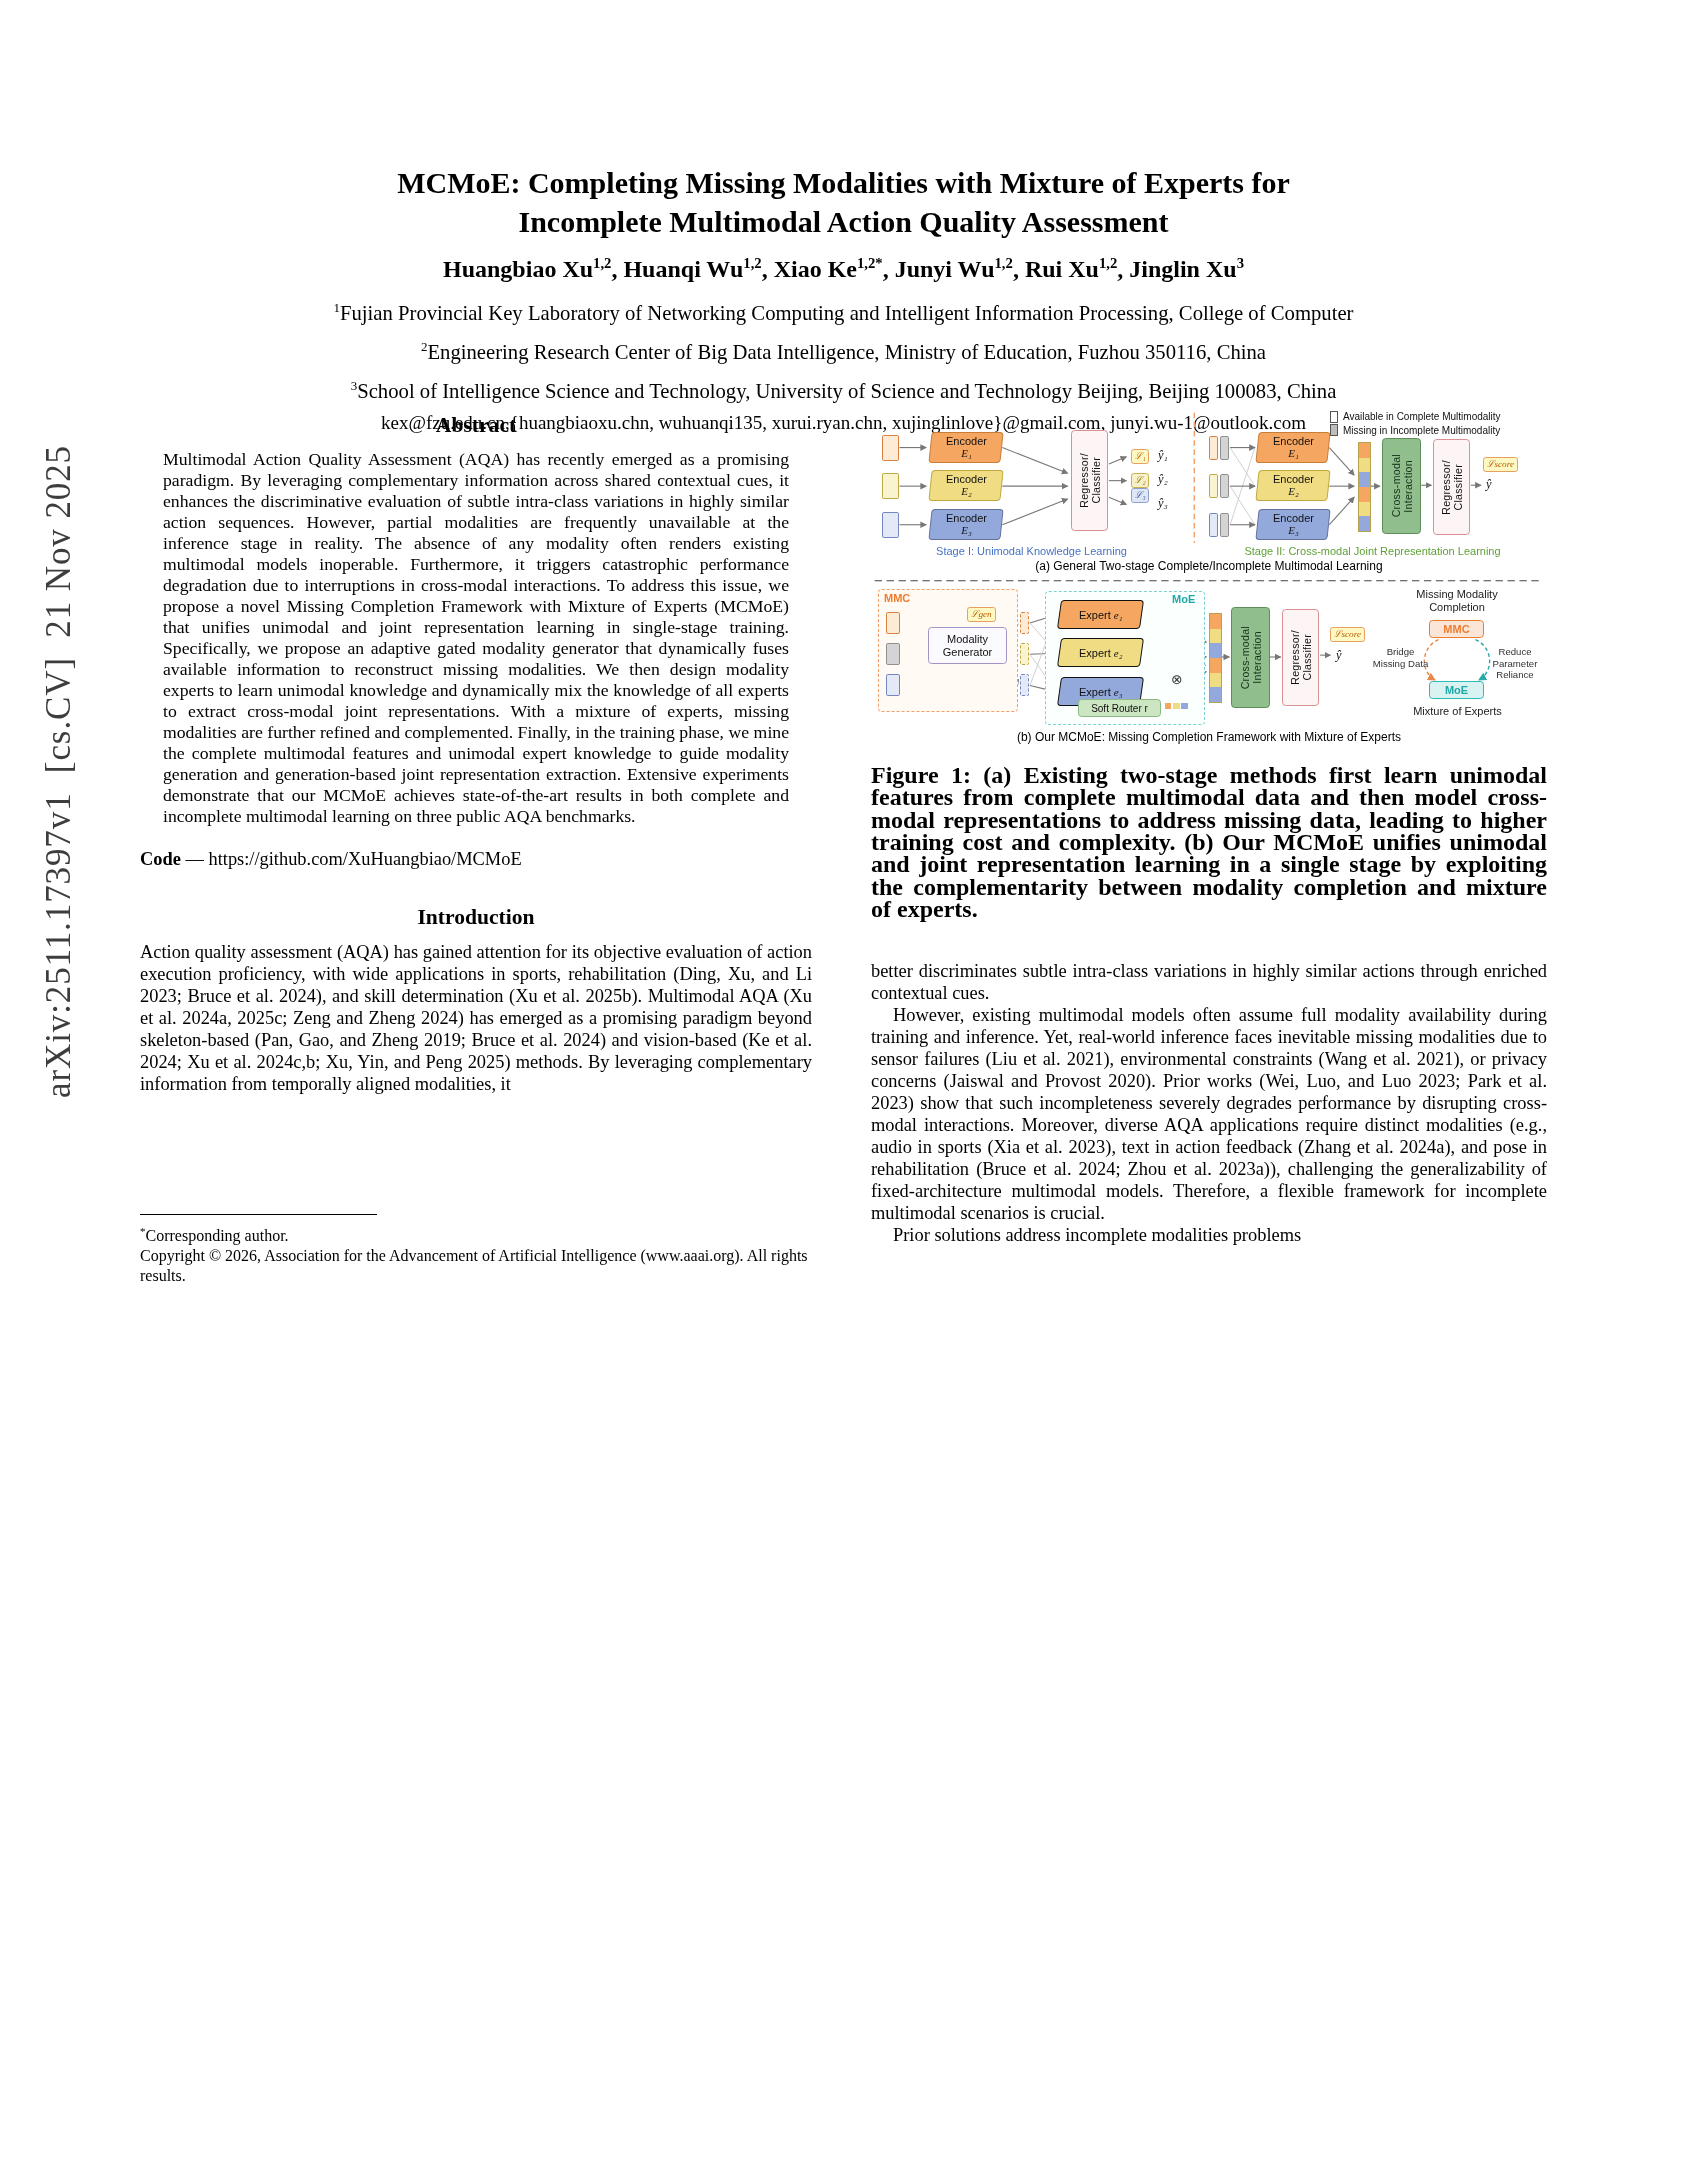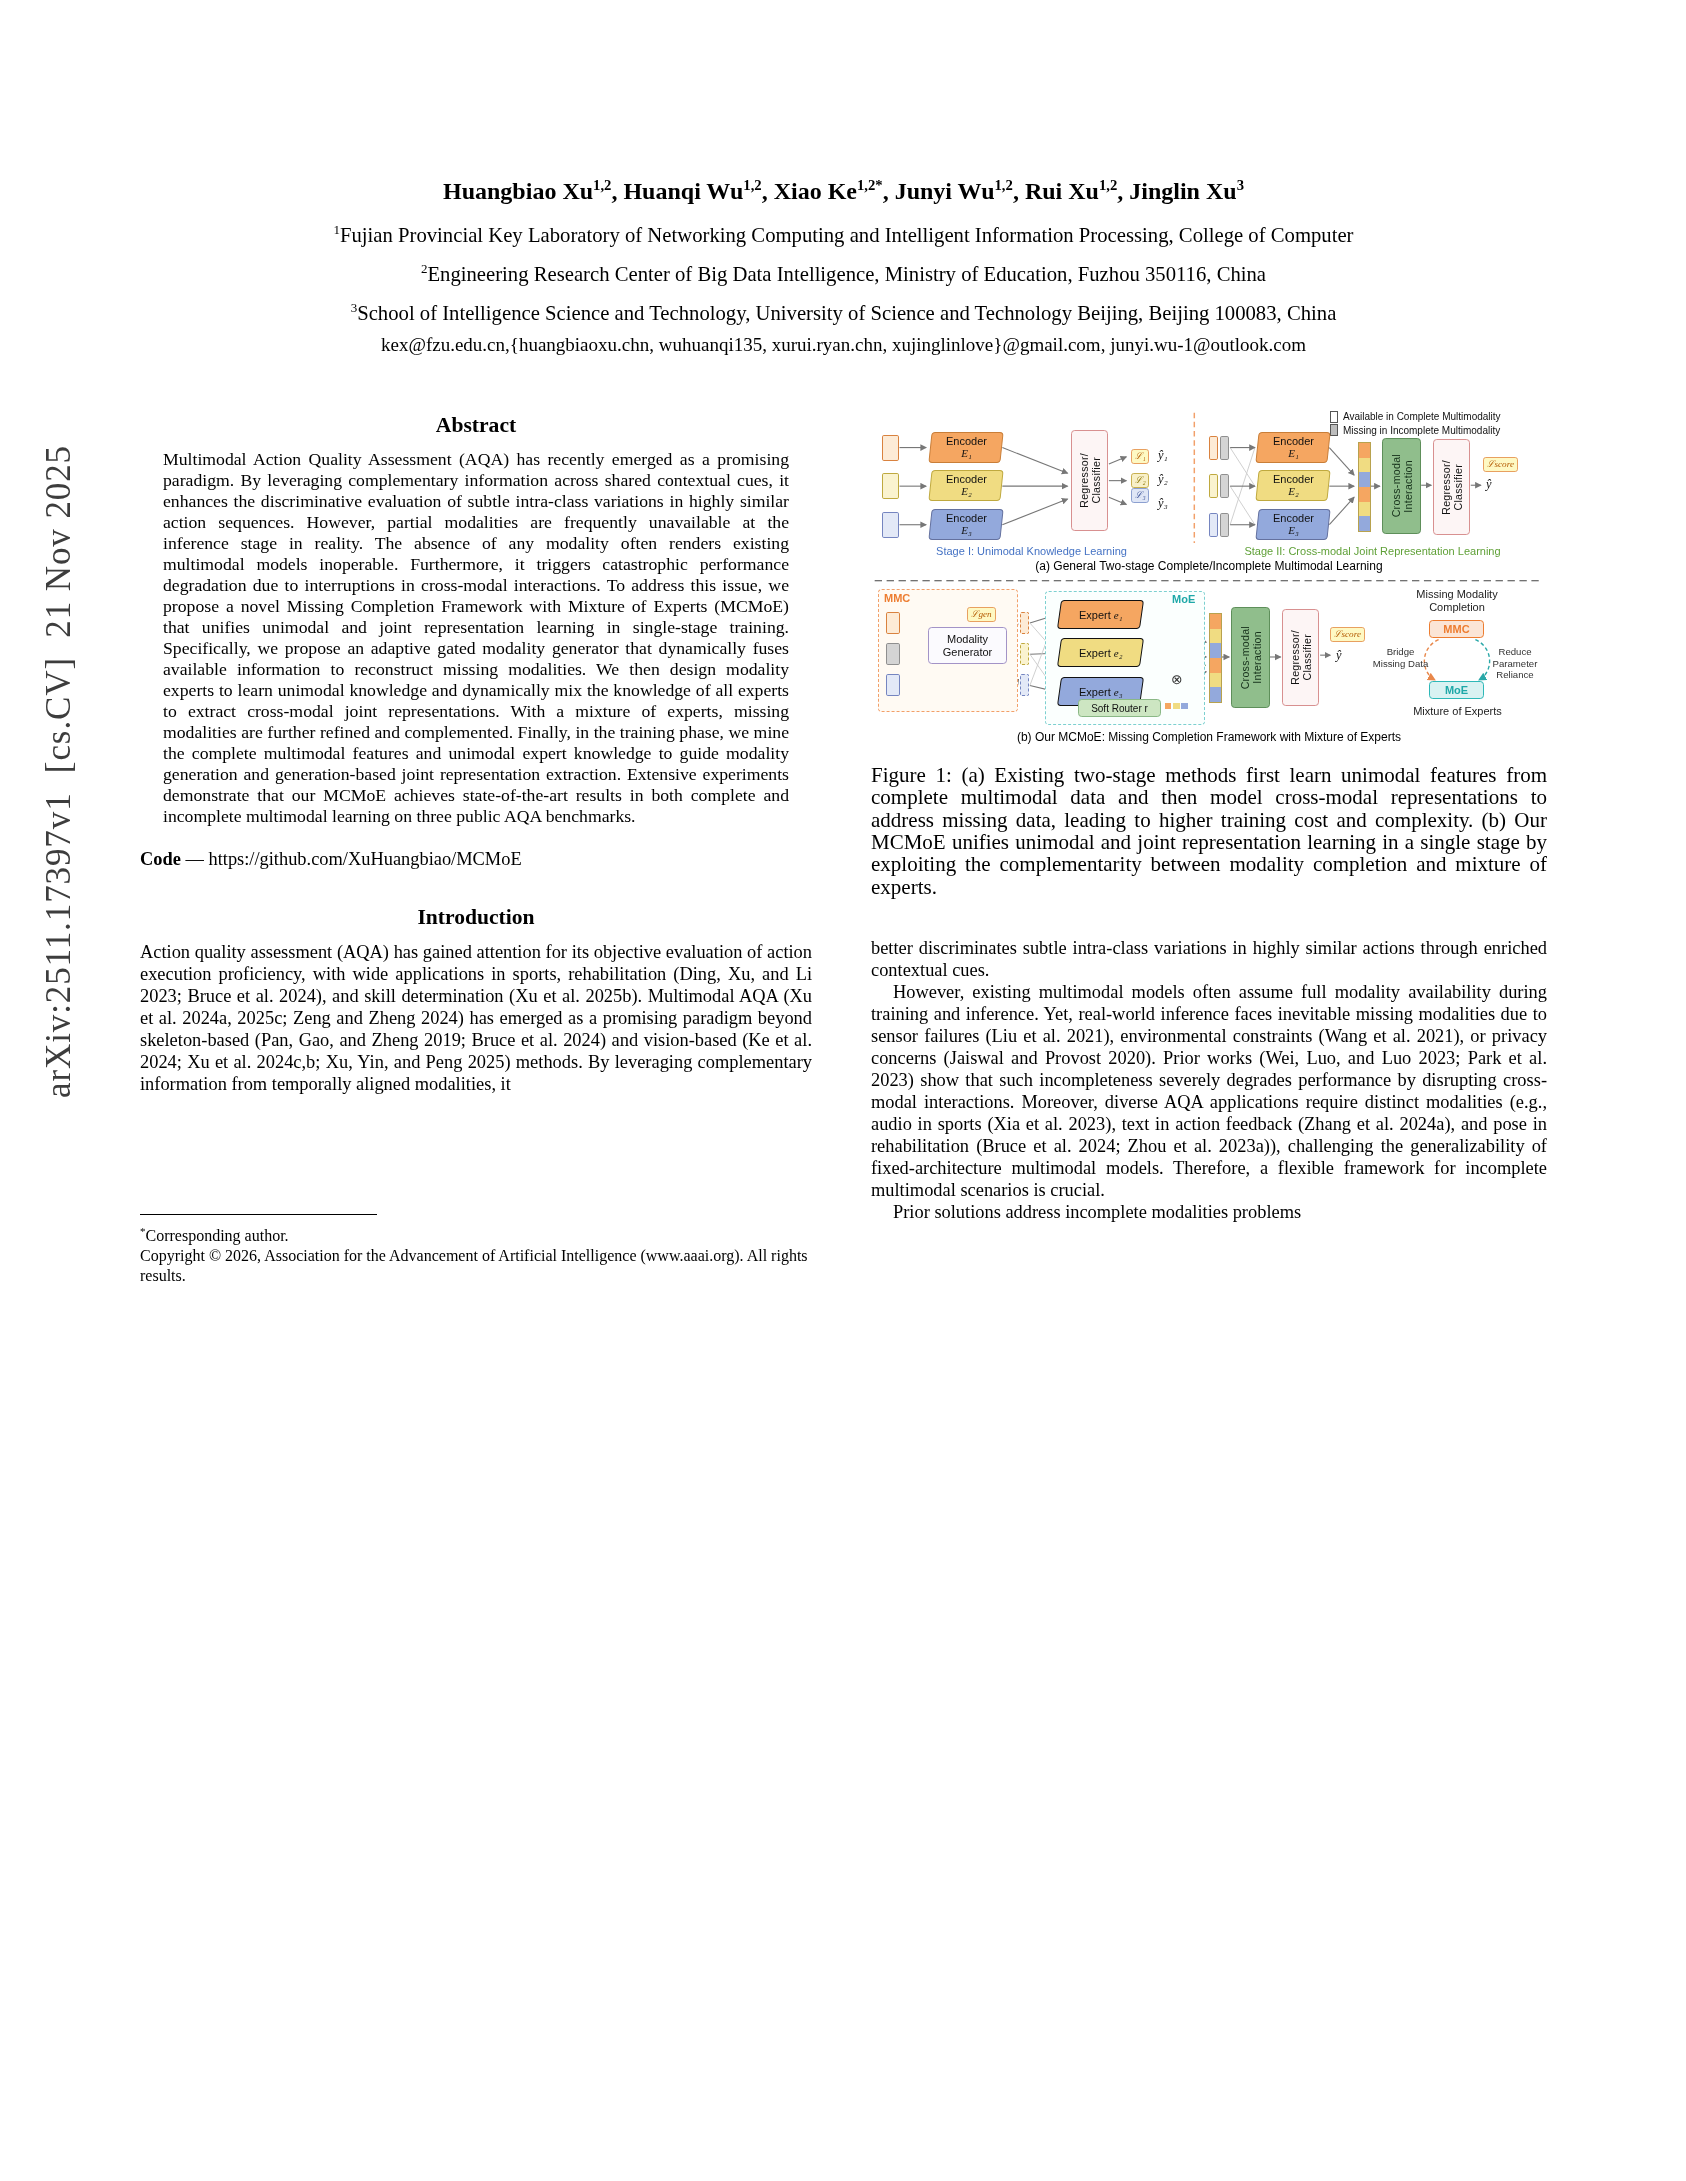--- a/index.html
+++ b/index.html
@@ -28,21 +28,21 @@
   .sec-heading { text-align:center; font-size:21.6px; font-weight:bold; margin:0 0 11px 0; }
   .abstract-body { margin:0 23px; font-size:17.7px; line-height:21px; text-align:justify; }
   .code-line { margin-top:22px; font-size:18.4px; }
   .bold { font-weight:bold; }
   .intro-heading { margin-top:35px; }
   .body-para { font-size:18.4px; line-height:22px; text-align:justify; }
   .indent { text-indent:22px; }
   .footnote { position:absolute; left:140px; top:1214px; width:672px; font-size:16px; line-height:20px; }
   .footnote-rule { width:237px; border-top:1.4px solid #000; margin-bottom:5.5px; }
   .footnote sup { font-size:11px; }
-  .fig-caption { margin-top:14.7px; font-size:21px; line-height:22.4px; text-align:justify; }
+  .fig-caption { margin-top:14.7px; font-size:24px; line-height:22.4px; text-align:justify;font-weight:bold; }
   .rc-body { margin-top:39px; }
   
   .figure { position:relative; width:676px; height:342px; font-family:"Liberation Sans", sans-serif; color:#111; }
   .fig-arrows { position:absolute; left:0; top:0; pointer-events:none; }
   .fbox { position:absolute; box-sizing:border-box; display:flex; align-items:center; justify-content:center; text-align:center; border-radius:3.7px; }
   .flabel { position:absolute; }
   .thumb { position:absolute; box-sizing:border-box; border:1.4px solid; border-radius:1.8px; }
   .t-o { background:#FDEBD6; border-color:#D9823F; }
   .t-y { background:#FAF3CF; border-color:#BFA93F; }
   .t-b { background:#E3E9F7; border-color:#7585C0; }
@@ -87,20 +87,24 @@
   .explain-title { font-size:11px; line-height:13px; text-align:center; color:#222; }
 </style>
 </head>
 <body>
 
 <div class="page">
 
   <div class="arxiv-stamp">arXiv:2511.17397v1  [cs.CV]  21 Nov 2025</div>
 
   <div class="header">
+    <div class="title">
+      <div>MCMoE: Completing Missing Modalities with Mixture of Experts for</div>
+      <div>Incomplete Multimodal Action Quality Assessment</div>
+    </div>
     <div class="authors">
       <span><span>Huangbiao Xu</span><sup>1,2</sup><span>, </span></span><span><span>Huanqi Wu</span><sup>1,2</sup><span>, </span></span><span><span>Xiao Ke</span><sup>1,2*</sup><span>, </span></span><span><span>Junyi Wu</span><sup>1,2</sup><span>, </span></span><span><span>Rui Xu</span><sup>1,2</sup><span>, </span></span><span><span>Jinglin Xu</span><sup>3</sup><span></span></span>
     </div>
     <div class="affils">
       <div><sup>1</sup><span>Fujian Provincial Key Laboratory of Networking Computing and Intelligent Information Processing, College of Computer</span></div>
       <div><sup>2</sup><span>Engineering Research Center of Big Data Intelligence, Ministry of Education, Fuzhou 350116, China</span></div>
       <div><sup>3</sup><span>School of Intelligence Science and Technology, University of Science and Technology Beijing, Beijing 100083, China</span></div>
     </div>
     <div class="emails">kex@fzu.edu.cn,{huangbiaoxu.chn, wuhuanqi135, xurui.ryan.chn, xujinglinlove}@gmail.com, junyi.wu-1@outlook.com</div>
   </div>

